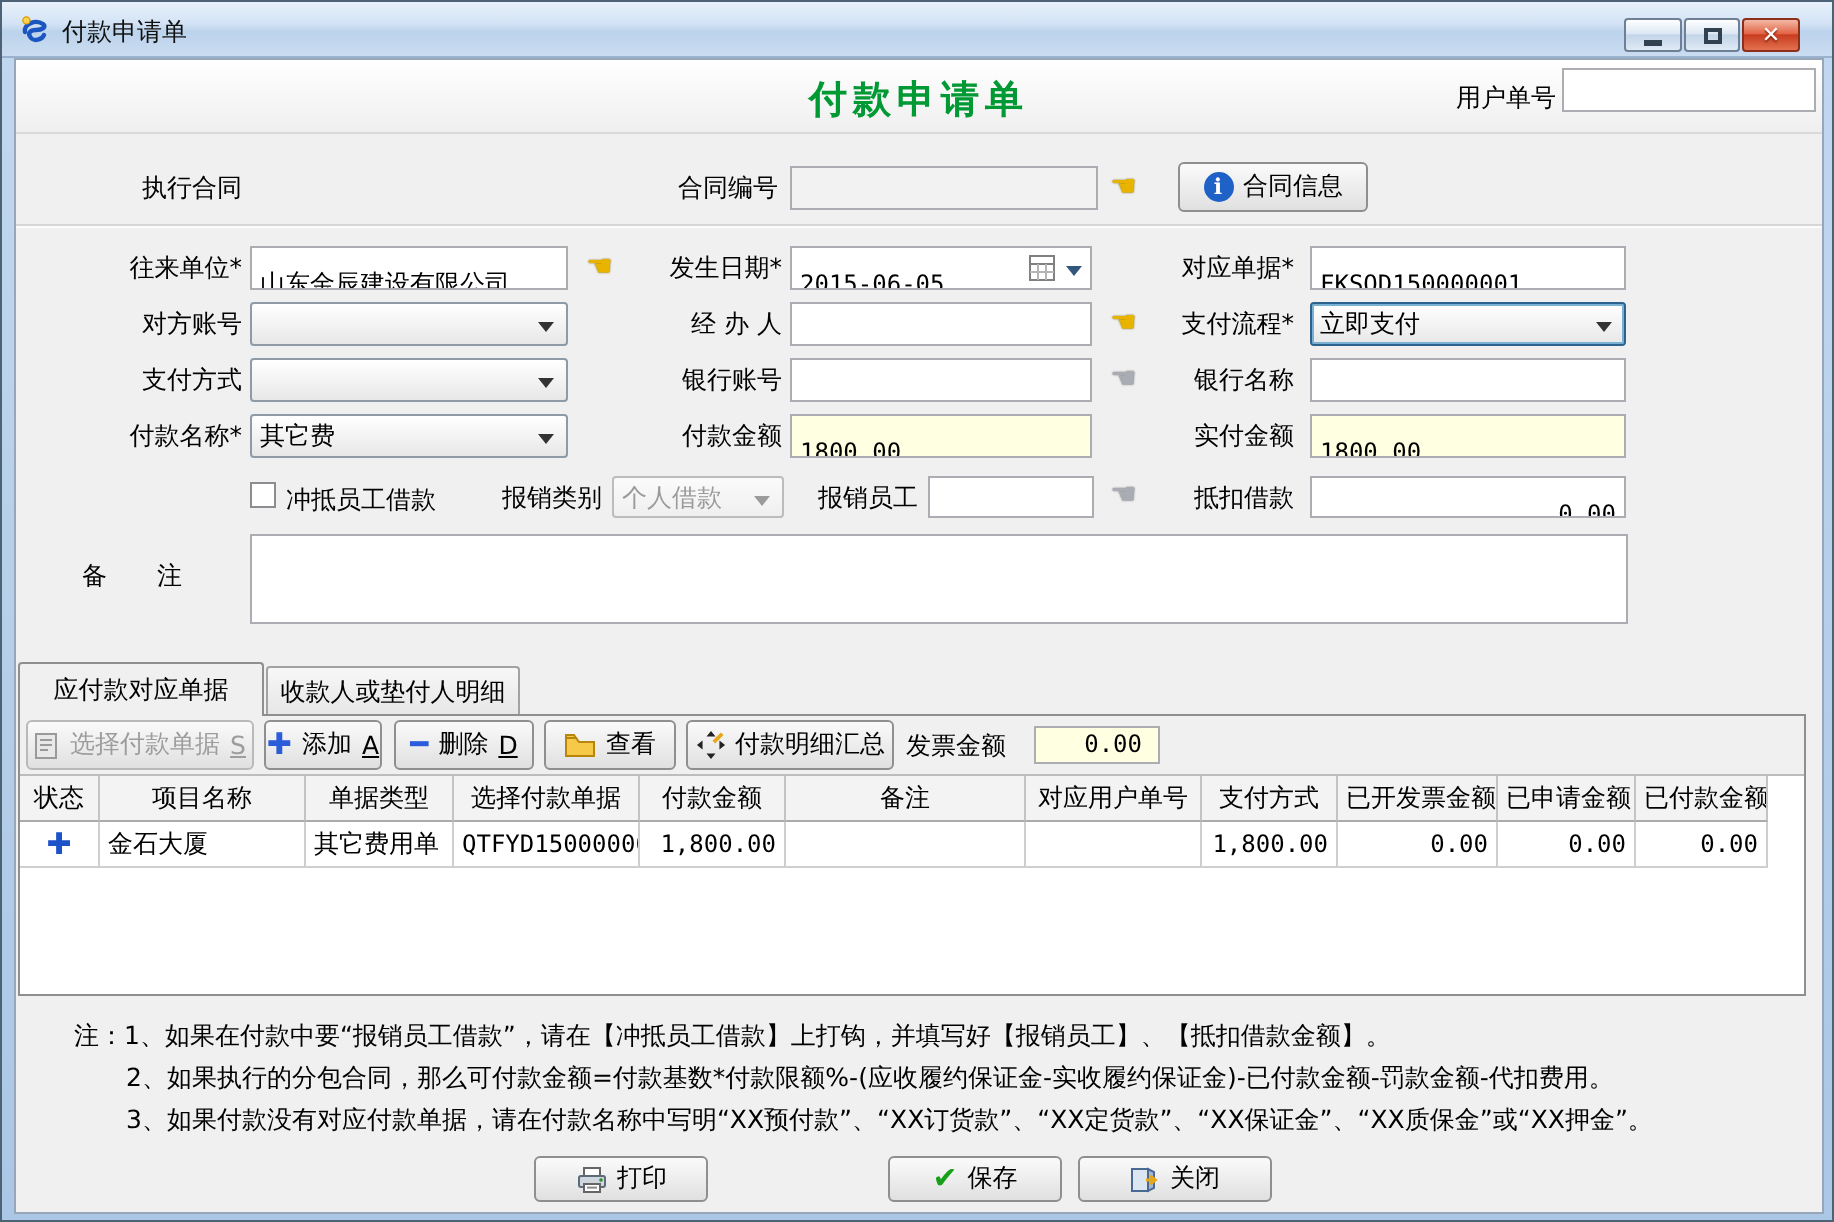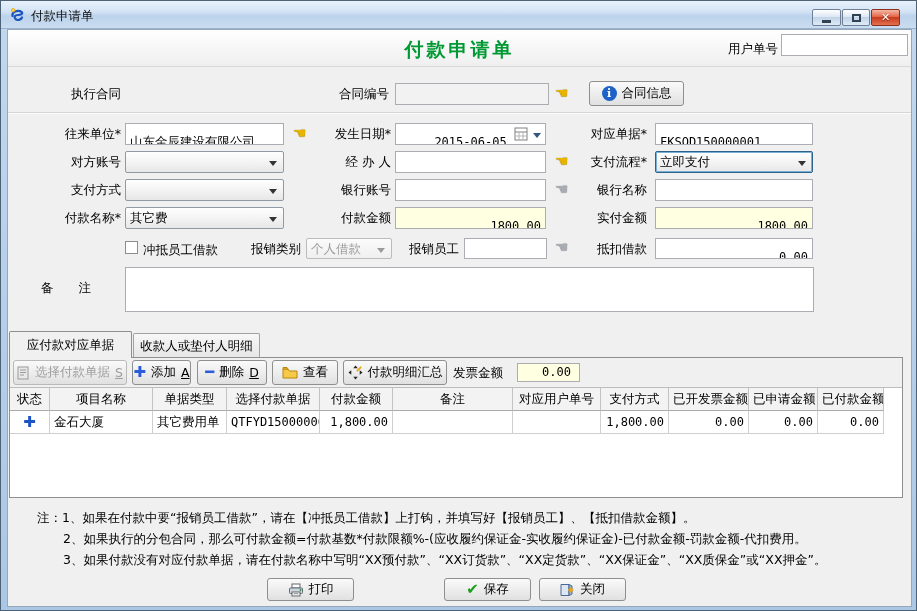--- a/index.html
+++ b/index.html
@@ -42,21 +42,21 @@
                 font-size:19px; font-weight:bold; letter-spacing:3px; color:#009933; }
   .user-lbl { position:absolute; left:727px; top:37px; }
   .user-input { position:absolute; left:780px; top:33px; width:127px; height:21px;
                 background:#f7f9fb; border:1px solid #9dbbd7; }
 
   
   .lbl { position:absolute; text-align:right; line-height:22px; white-space:pre; }
   .tb  { position:absolute; height:22px; background:#fff; border:1px solid #abadb3;
          padding:8px 4px; line-height:20px; overflow:hidden; white-space:nowrap; }
   .tb.dis { background:#f2f2f2; }
-  .tb.amt { background:#ffffe1; text-align:right; }
+  .tb.amt { background:#ffffe1; }
   .mono { font-family:"DejaVu Sans Mono","Liberation Mono",monospace; font-size:12px; }
   .combo { position:absolute; height:22px; border:1px solid #8e9aa5; border-radius:2px;
            background:linear-gradient(180deg,#ffffff,#f1f1f1 60%,#e7e7e7);
            padding:0 18px 0 4px; line-height:20px; overflow:hidden; white-space:nowrap; }
   .combo .arr { position:absolute; right:6px; top:9px; width:0; height:0;
                 border-left:4px solid transparent; border-right:4px solid transparent;
                 border-top:5px solid #333; }
   .combo.focus { border-color:#2c628b; box-shadow:0 0 0 1px #7ab0d4 inset; }
   .combo.dis { color:#9b9b9b; border-color:#bcbcbc;
                background:linear-gradient(180deg,#fbfbfb,#efefef); }
@@ -163,21 +163,21 @@
     <span class="info-ic">i</span>
     <span>合同信息</span>
   </div>
 
   <div class="sep" style="top:111px;"></div>
 
   <span class="lbl" style="left:30px;top:122px;width:90px;">往来单位*</span>
   <div class="tb" style="left:124px;top:122px;width:159px;">山东金辰建设有限公司</div>
   <span class="hand" style="left:292px;top:125px;">☚</span>
   <span class="lbl" style="left:302px;top:122px;width:88px;">发生日期*</span>
-  <div class="tb mono" style="left:394px;top:122px;width:151px;text-align:center;">
+  <div class="tb mono" style="left:394px;top:122px;width:151px;">
     <span>2015-06-05</span>
     <svg class="cal-btn" viewBox="0 0 14 14">
       <rect x="1" y="1" width="12" height="12" fill="#fff" stroke="#808080"></rect>
       <line x1="1" y1="5" x2="13" y2="5" stroke="#808080"></line>
       <line x1="5" y1="5" x2="5" y2="13" stroke="#b5b5b5"></line>
       <line x1="9" y1="5" x2="9" y2="13" stroke="#b5b5b5"></line>
       <line x1="1" y1="9" x2="13" y2="9" stroke="#b5b5b5"></line>
     </svg>
     <span class="dd-arr"></span>
   </div>
@@ -322,21 +322,21 @@
       <circle cx="12.5" cy="7" r="0.9" fill="#2c8f2c"></circle>
       <rect x="4" y="9" width="8" height="4" fill="#fff" stroke="#666"></rect>
       <line x1="5.5" y1="10.8" x2="10.5" y2="10.8" stroke="#888"></line>
     </svg>
     <span>打印</span>
   </div>
   <div class="btn fbtn" style="left:443px;top:577px;width:87px;">
     <span class="check-ic">✔</span>
     <span>保存</span>
   </div>
-  <div class="btn fbtn" style="left:538px;top:577px;width:87px;">
+  <div class="btn fbtn" style="left:538px;top:577px;width:97px;">
     <svg width="15" height="14" viewBox="0 0 15 14">
       <path d="M1 1.5 h8 v11 h-8 z" fill="#dce6f2" stroke="#4a6a94"></path>
       <path d="M9 1.5 l3 1.5 v8 l-3 1.5 z" fill="#9fb9d8" stroke="#4a6a94"></path>
       <path d="M8 7 h4 m-2 -2.2 l2.6 2.2 l-2.6 2.2" fill="none" stroke="#e6a817" stroke-width="1.6"></path>
     </svg>
     <span>关闭</span>
   </div>
 
 </div>
 

